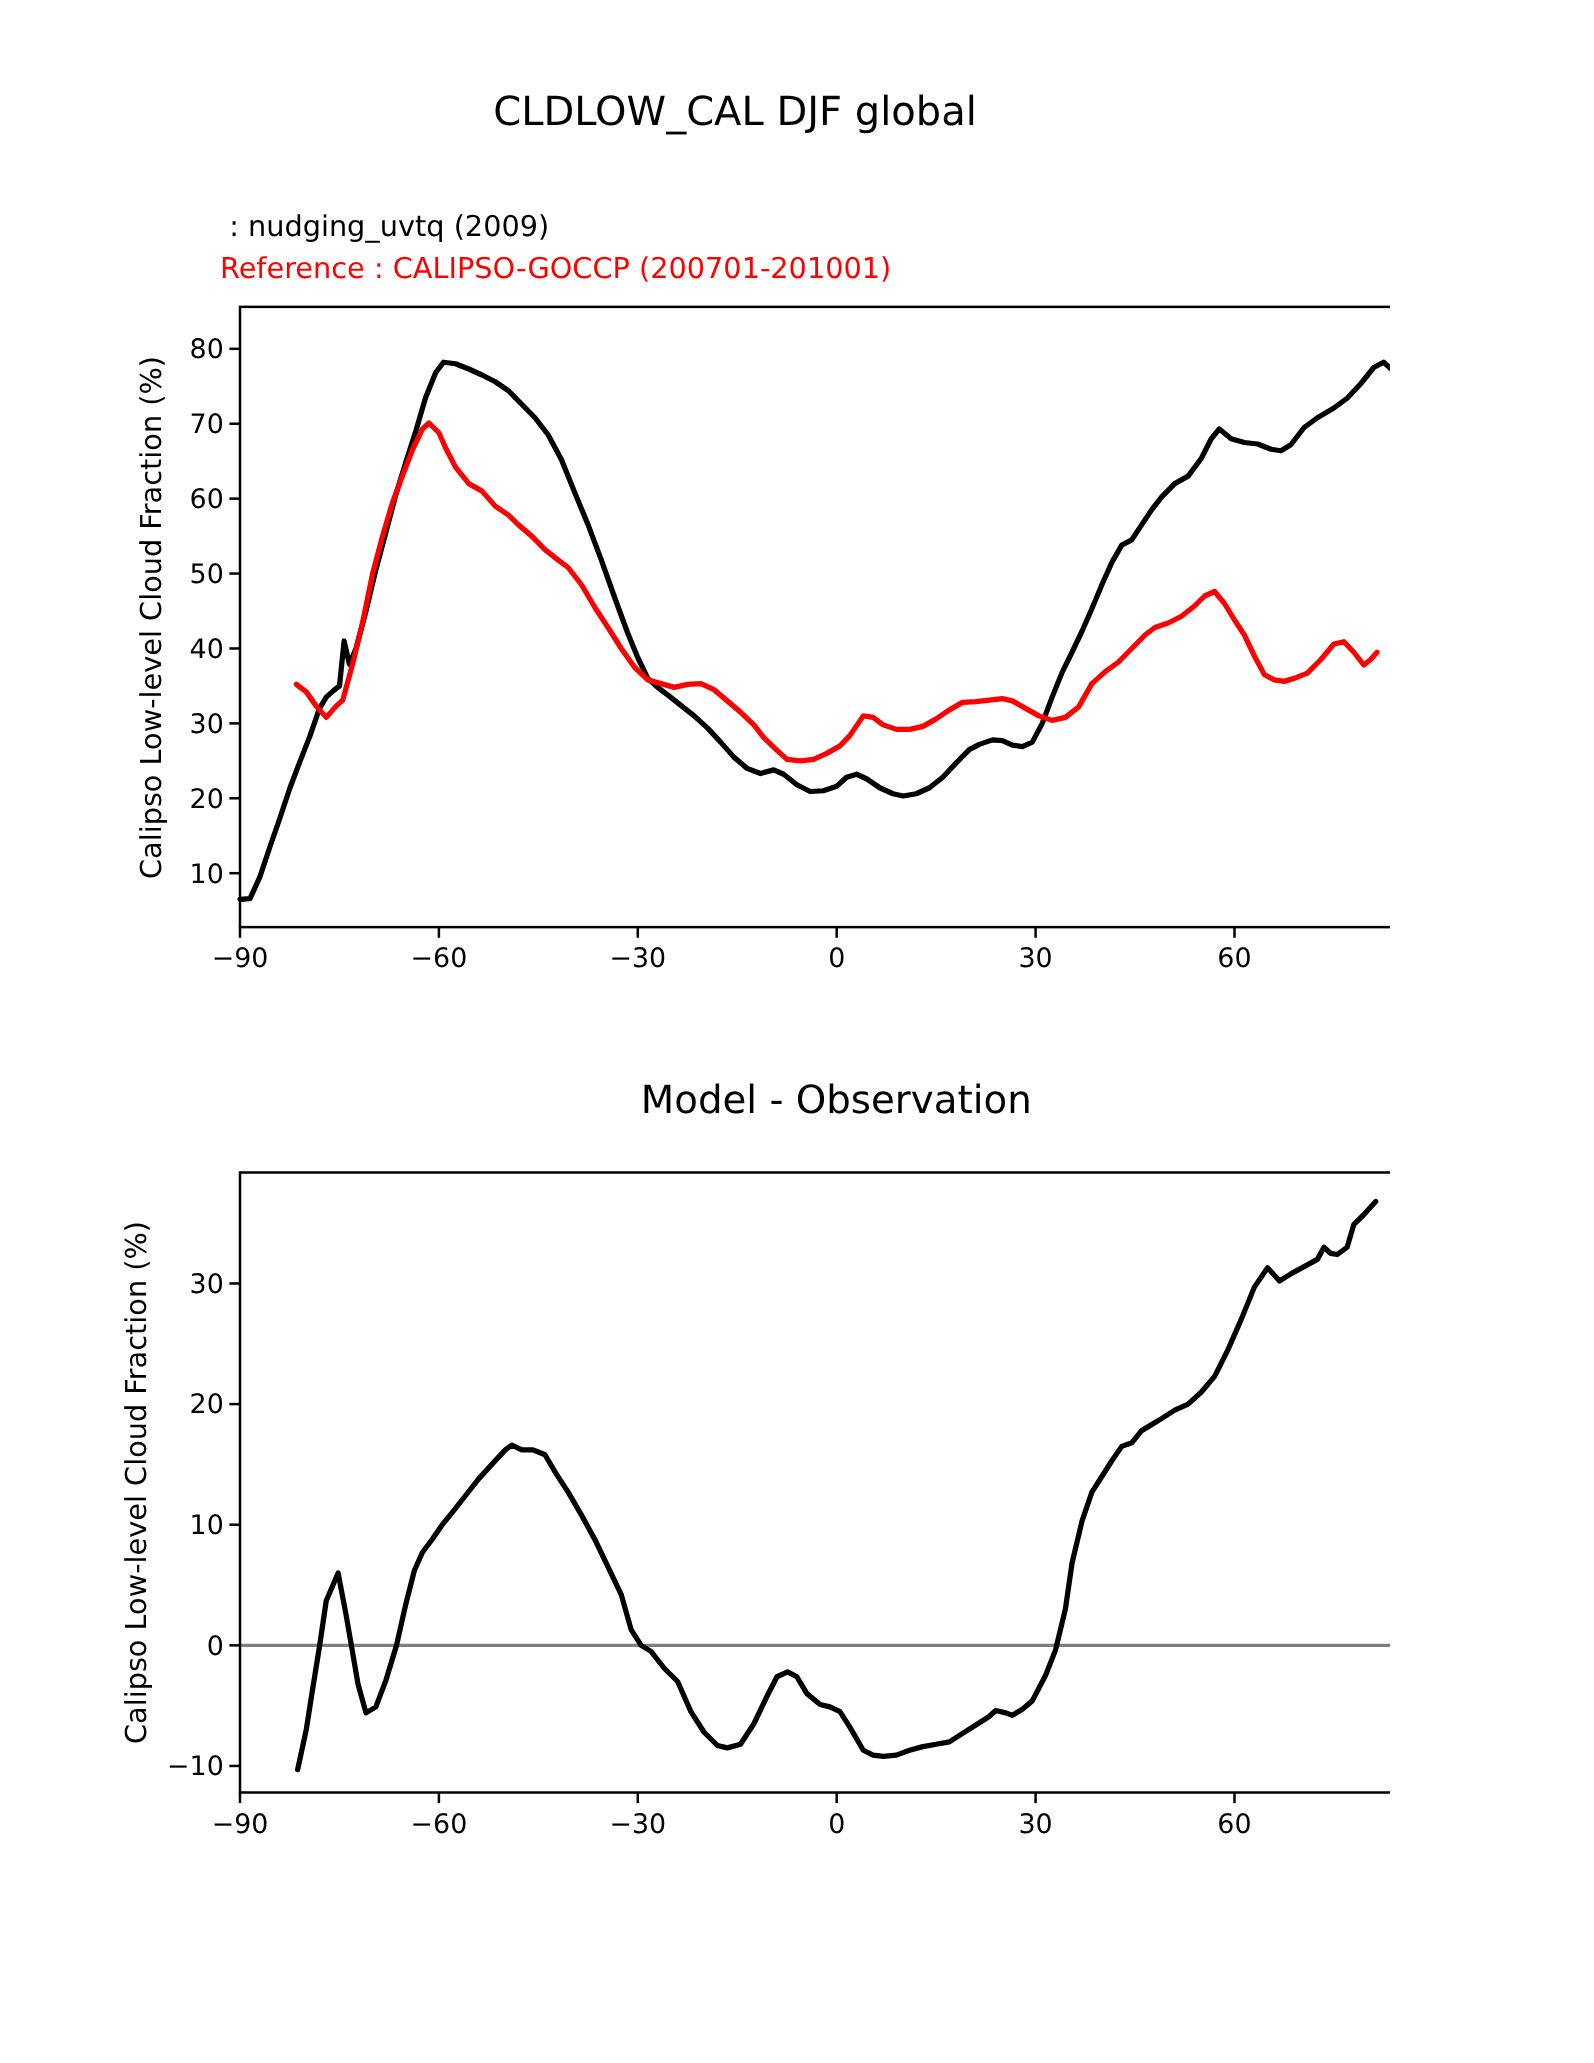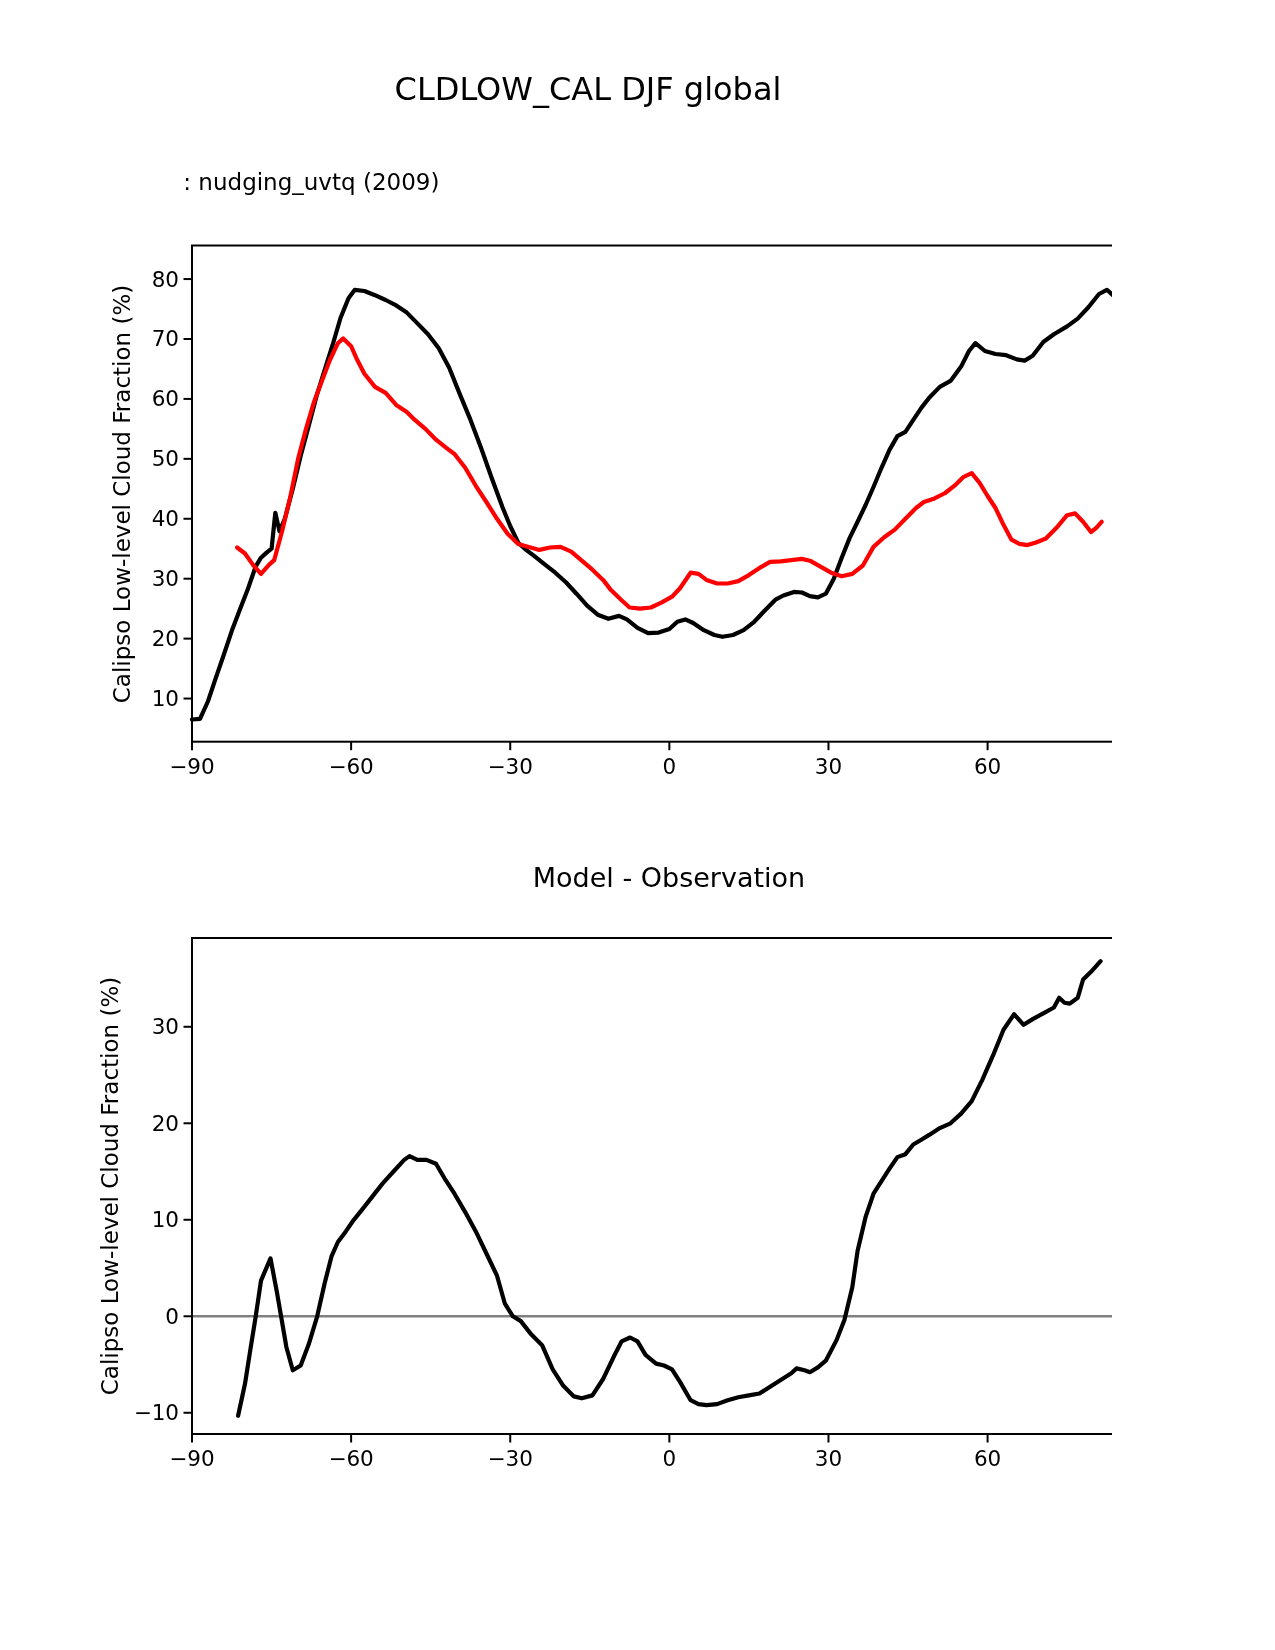--- a/index.html
+++ b/index.html
@@ -23,21 +23,21 @@
     left:176px;
     font-size:23px;
     white-space:pre;
   }
   .legend-model{top:169px;color:#000000;}
   .legend-reference{top:202px;color:#ff0000;}
   .subplot-title{
     position:absolute;
     left:669px;top:862px;
     transform:translateX(-50%);
-    font-size:27px;
+    font-size:31px;
     color:#000000;
     white-space:nowrap;
   }
   .ylabel{
     position:absolute;
     width:0;height:0;
     white-space:nowrap;
     font-size:23px;
     color:#000000;
   }
@@ -51,20 +51,21 @@
   svg text{font-family:"DejaVu Sans", sans-serif;}
 </style>
 </head>
 <body>
 
 <div id="figure">
 
   <div class="fig-title">CLDLOW_CAL DJF global</div>
 
   <div class="legend-line legend-model"> : nudging_uvtq (2009)</div>
+  <div class="legend-line legend-reference">Reference : CALIPSO-GOCCP (200701-201001)</div>
 
   <div class="ylabel ylabel-top">
     <span>Calipso Low-level Cloud Fraction (%)</span>
   </div>
   <div class="ylabel ylabel-bottom">
     <span>Calipso Low-level Cloud Fraction (%)</span>
   </div>
 
   <div class="subplot-title">Model - Observation</div>
 

